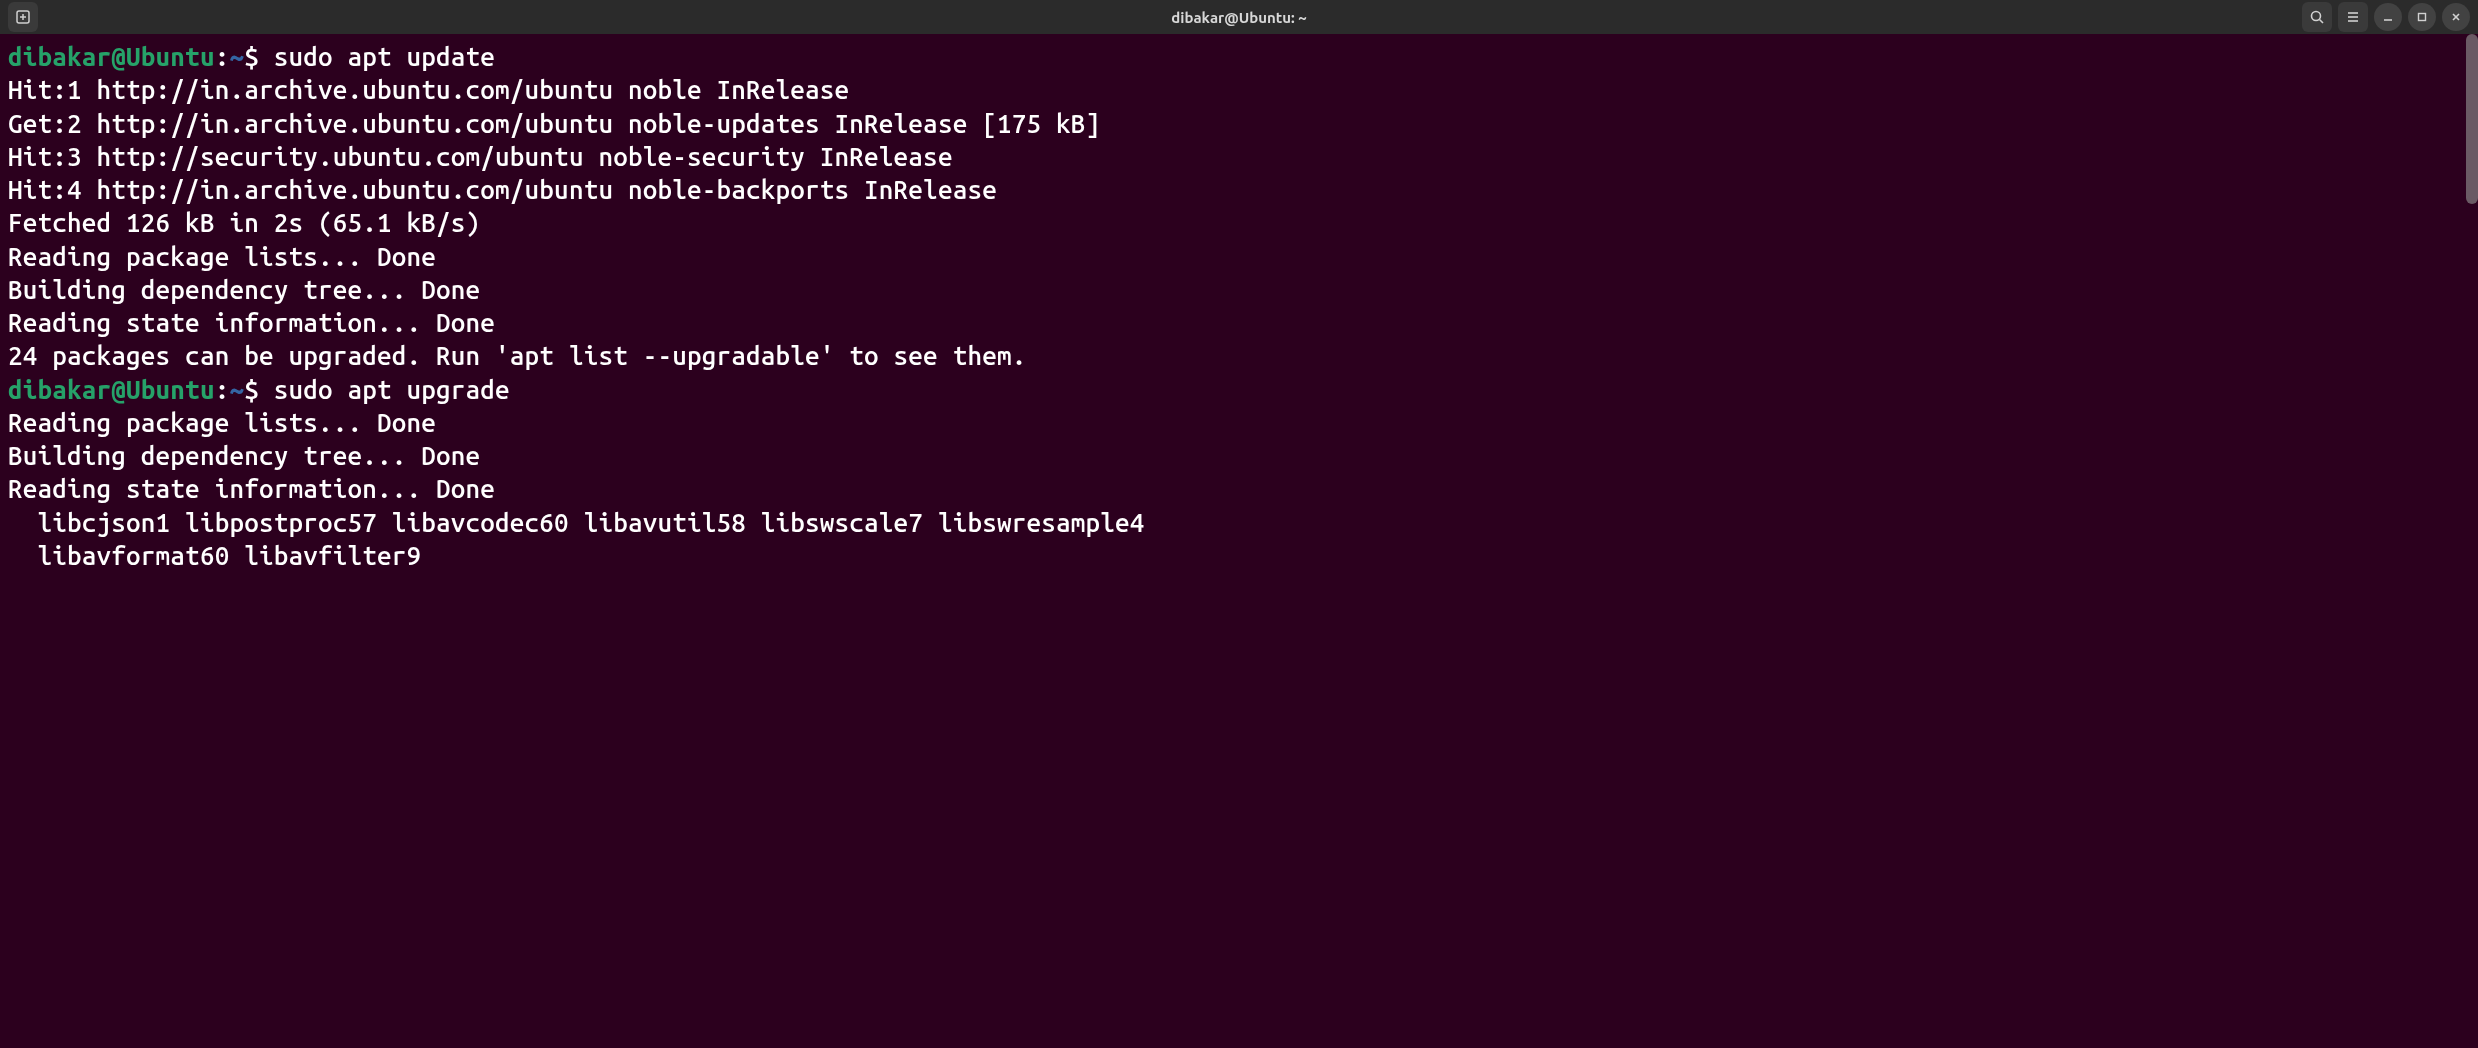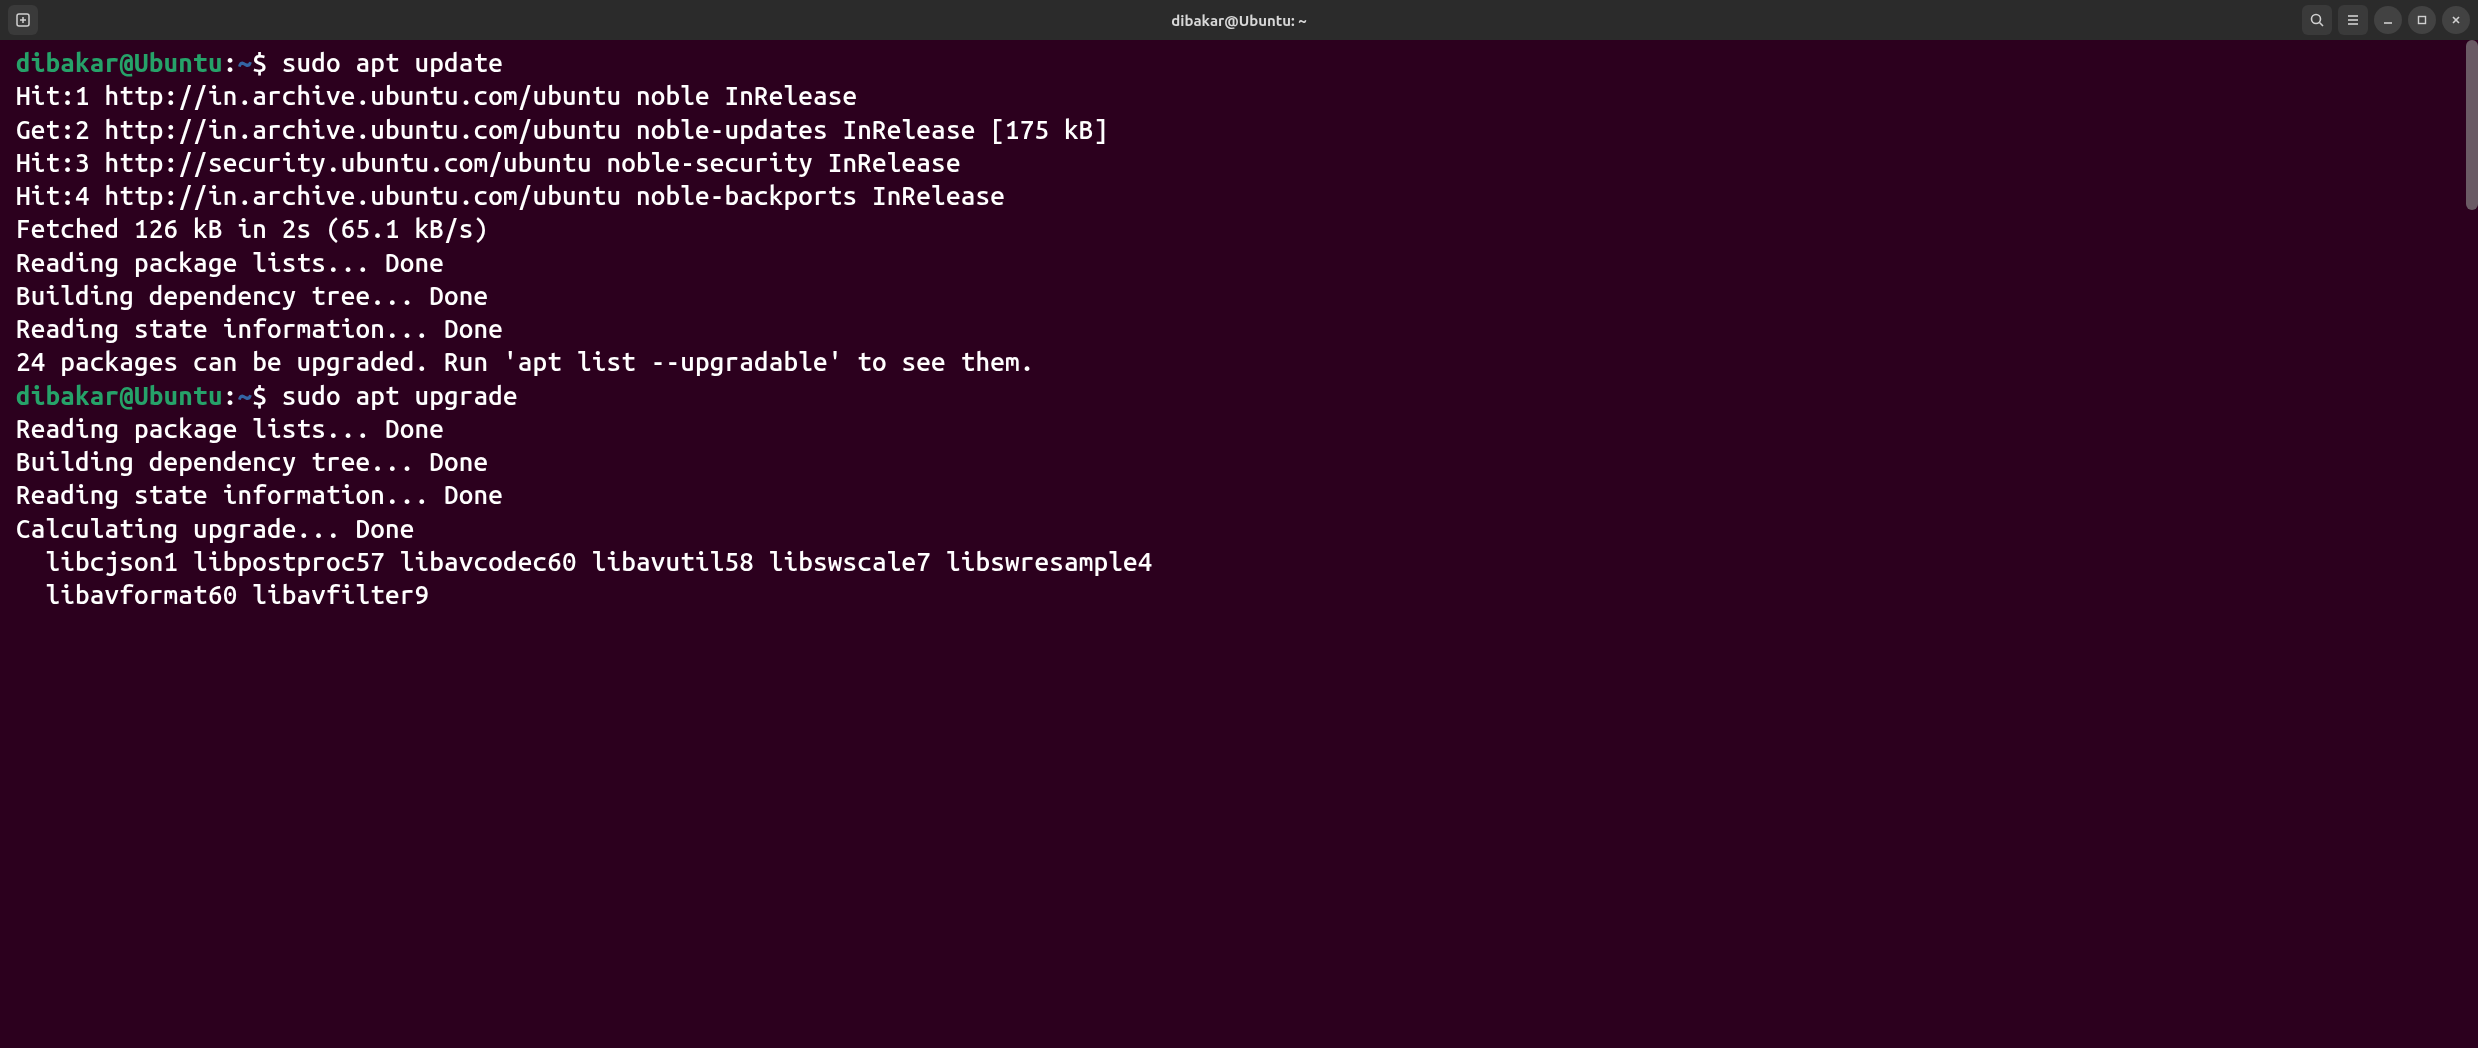--- a/index.html
+++ b/index.html
@@ -5,21 +5,21 @@
     * { margin: 0; padding: 0; box-sizing: border-box; }
     body {
       font-family: 'Ubuntu Mono', 'DejaVu Sans Mono', 'Consolas', monospace;
       background: #2c001e;
       color: #ffffff;
       width: 2478px;
       height: 1048px;
       overflow: hidden;
     }
     .titlebar {
-      height: 40px;
+      height: 34px;
       background: #2b2b2b;
       display: flex;
       align-items: center;
       padding: 0 8px;
       position: relative;
     }
     .titlebar-left {
       display: flex;
       align-items: center;
       gap: 6px;
@@ -55,21 +55,21 @@
       height: 28px;
       background: #424242;
       border-radius: 50%;
       display: flex;
       align-items: center;
       justify-content: center;
       color: #d0d0d0;
     }
     .win-btn svg { width: 12px; height: 12px; }
     .terminal-body {
-      padding: 6px 16px;
+      padding: 6px 8px;
       font-size: 26px;
       line-height: 1.28;
       font-weight: 500;
       letter-spacing: 0.2px;
       height: calc(100% - 40px);
       overflow-y: auto;
       position: relative;
     }
     .terminal-scrollbar {
       position: absolute;
@@ -144,17 +144,16 @@
       <div class="term-line"><span class="out">Hit:4 http://in.archive.ubuntu.com/ubuntu noble-backports InRelease</span></div>
       <div class="term-line"><span class="out">Fetched 126 kB in 2s (65.1 kB/s)</span></div>
       <div class="term-line"><span class="out">Reading package lists... Done</span></div>
       <div class="term-line"><span class="out">Building dependency tree... Done</span></div>
       <div class="term-line"><span class="out">Reading state information... Done</span></div>
       <div class="term-line"><span class="out">24 packages can be upgraded. Run 'apt list --upgradable' to see them.</span></div>
       <div class="term-line"><span class="prompt-user">dibakar@Ubuntu</span><span class="prompt-dollar">:</span><span class="prompt-path">~</span><span class="prompt-dollar">$ </span><span class="cmd">sudo apt upgrade</span></div>
       <div class="term-line"><span class="out">Reading package lists... Done</span></div>
       <div class="term-line"><span class="out">Building dependency tree... Done</span></div>
       <div class="term-line"><span class="out">Reading state information... Done</span></div>
-      <div class="term-line"><span class="out">Calculating upgrade... Done</span></div>
       <div class="term-line"><span class="out">  libcjson1 libpostproc57 libavcodec60 libavutil58 libswscale7 libswresample4</span></div>
       <div class="term-line"><span class="out">  libavformat60 libavfilter9</span></div>
     </div>
 </div>
 
 </body></html>

